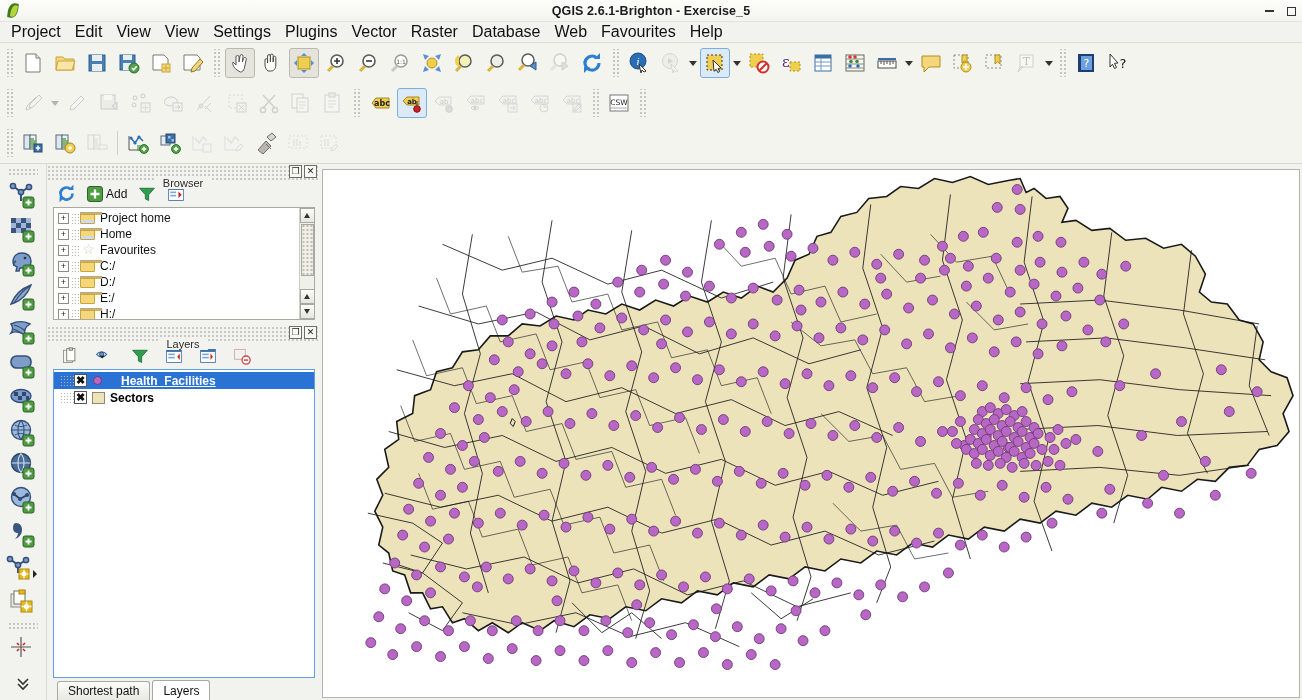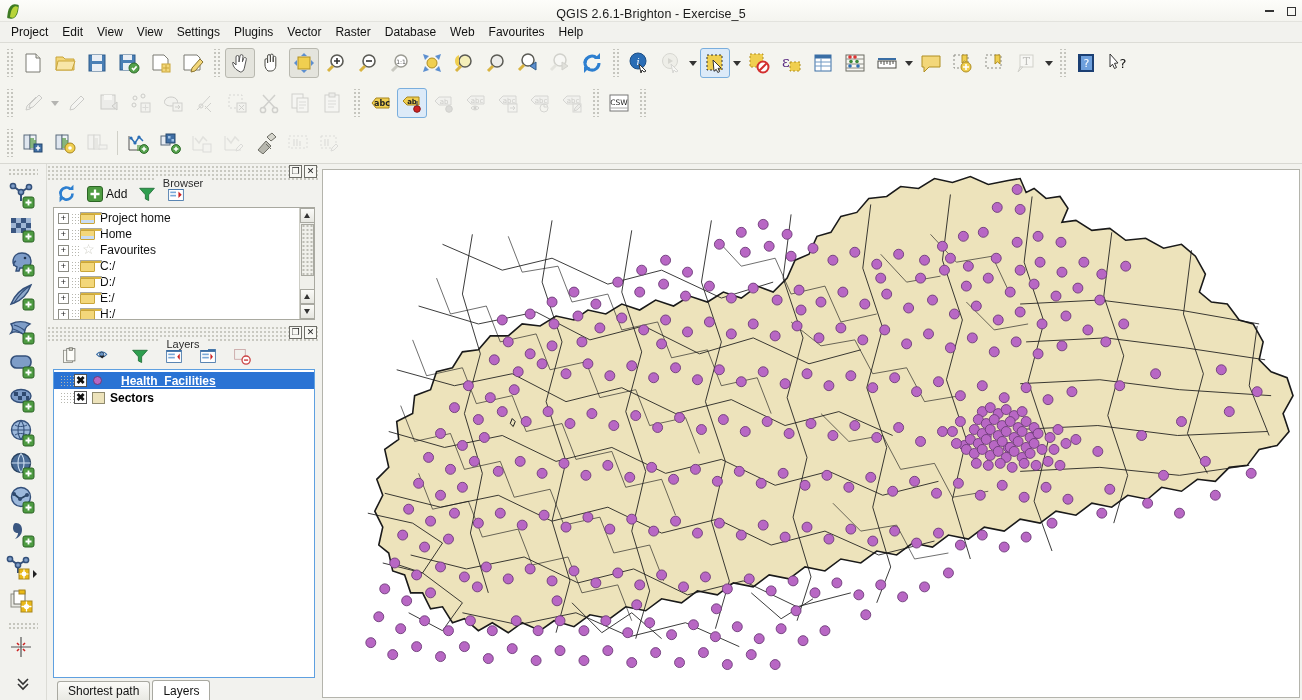--- a/index.html
+++ b/index.html
@@ -10,22 +10,23 @@
     background: #f0f0f0;
     overflow: hidden;
   }
   .app { width: 1302px; height: 700px; position: relative; display: flex; flex-direction: column;
          background: linear-gradient(#fbfbf7, #f3f3ee); }
 
   
   .titlebar {
     height: 22px; flex: 0 0 22px; position: relative;
     background: linear-gradient(#fdfdfa, #f4f4ef);
-    display: flex; align-items: flex-end;
+    display: flex; align-items: center;
     border-bottom: 1px solid #e3e3de;
+    font-weight: bold;
   }
   .qgis-logo { width: 18px; height: 18px; margin-left: 5px; position: relative; }
   .qgis-logo .leaf {
     position: absolute; left: 3px; top: 1px; width: 10px; height: 15px;
     background: #3d7a22;
     border-radius: 60% 10% 60% 10%;
     transform: rotate(8deg);
   }
   .qgis-logo .leaf2 {
     position: absolute; left: 6px; top: 3px; width: 6px; height: 12px;
@@ -43,21 +44,21 @@
 
   
   .menubar {
     height: 21px; flex: 0 0 21px;
     background: #f2f2ee;
     display: flex; align-items: center;
     padding-left: 4px;
     border-bottom: 1px solid #dcdcd6;
   }
   .menu-item {
-    padding: 2px 7px; font-size: 12px; color: #111; cursor: default;
+    padding: 2px 7px; font-size: 16px; color: #111; cursor: default;
     line-height: 16px;
   }
 
   
   .toolbars { flex: 0 0 121px; background: #f4f4ef; border-bottom: 1px solid #d8d8d2; }
   .tbrow { height: 40px; display: flex; align-items: center; padding-left: 2px; }
   .grip {
     width: 9px; height: 28px; margin: 0 3px; flex: 0 0 9px;
     background-image: radial-gradient(#c0c0b8 40%, transparent 41%);
     background-size: 4px 4px; background-position: 1px 2px;

